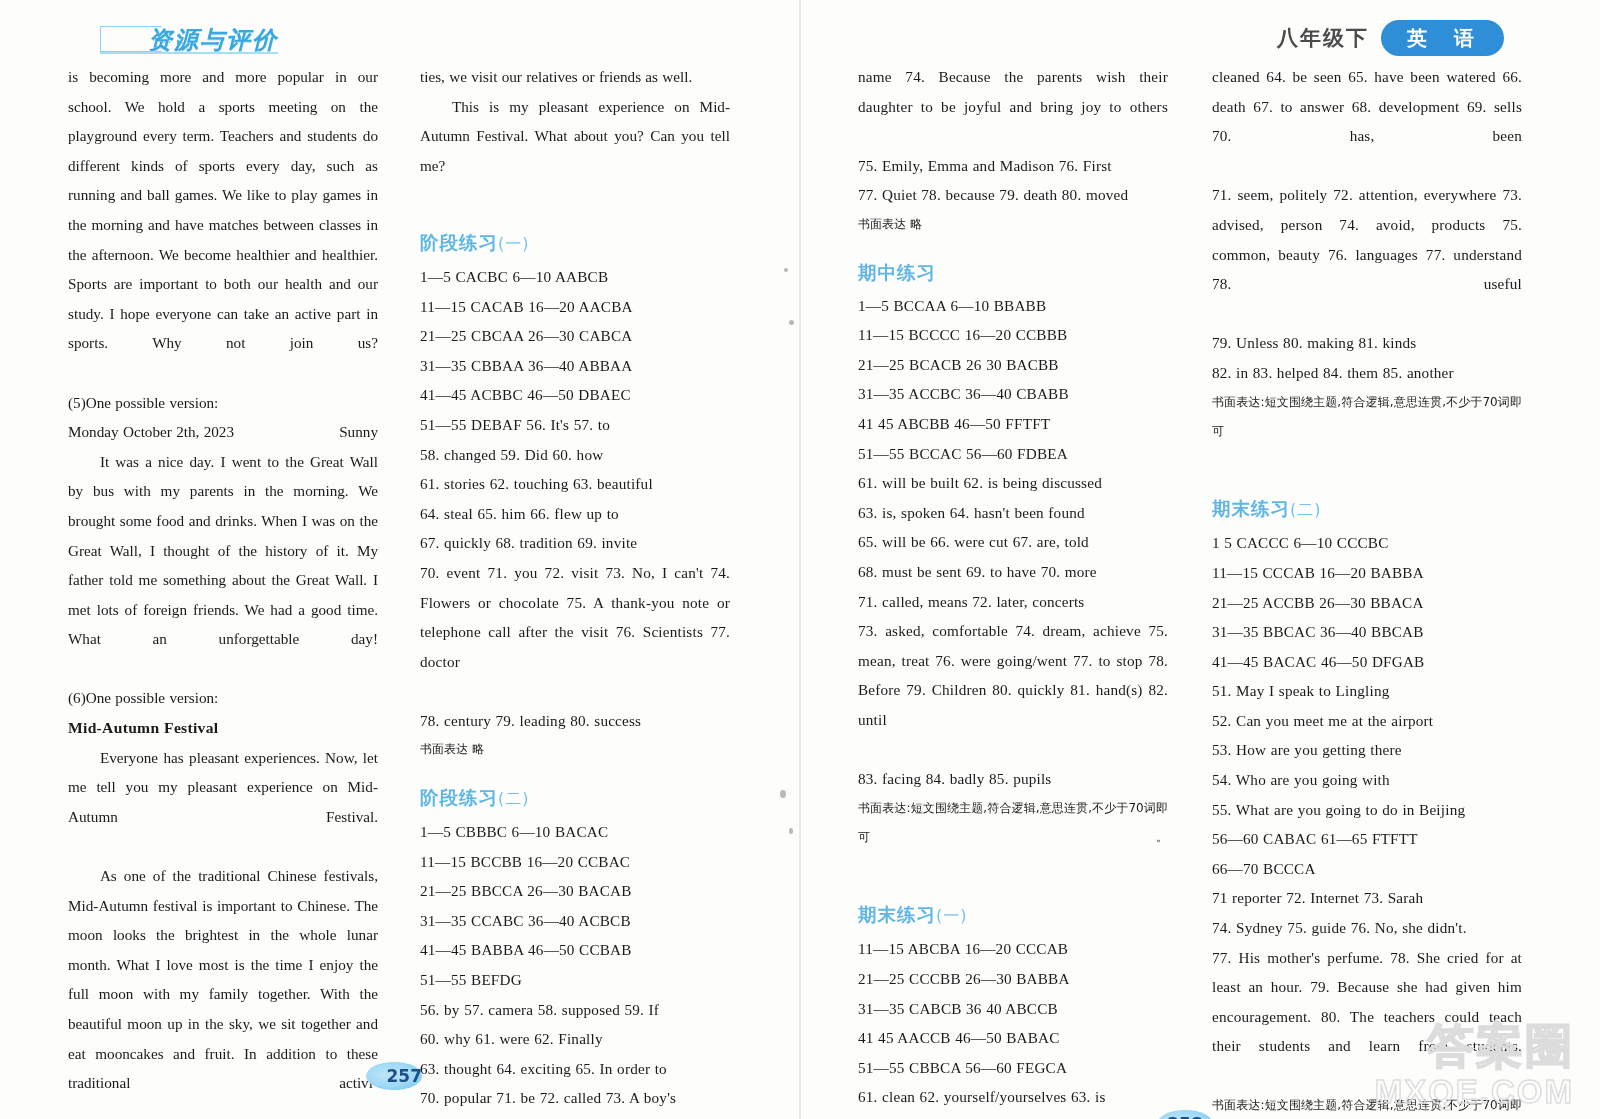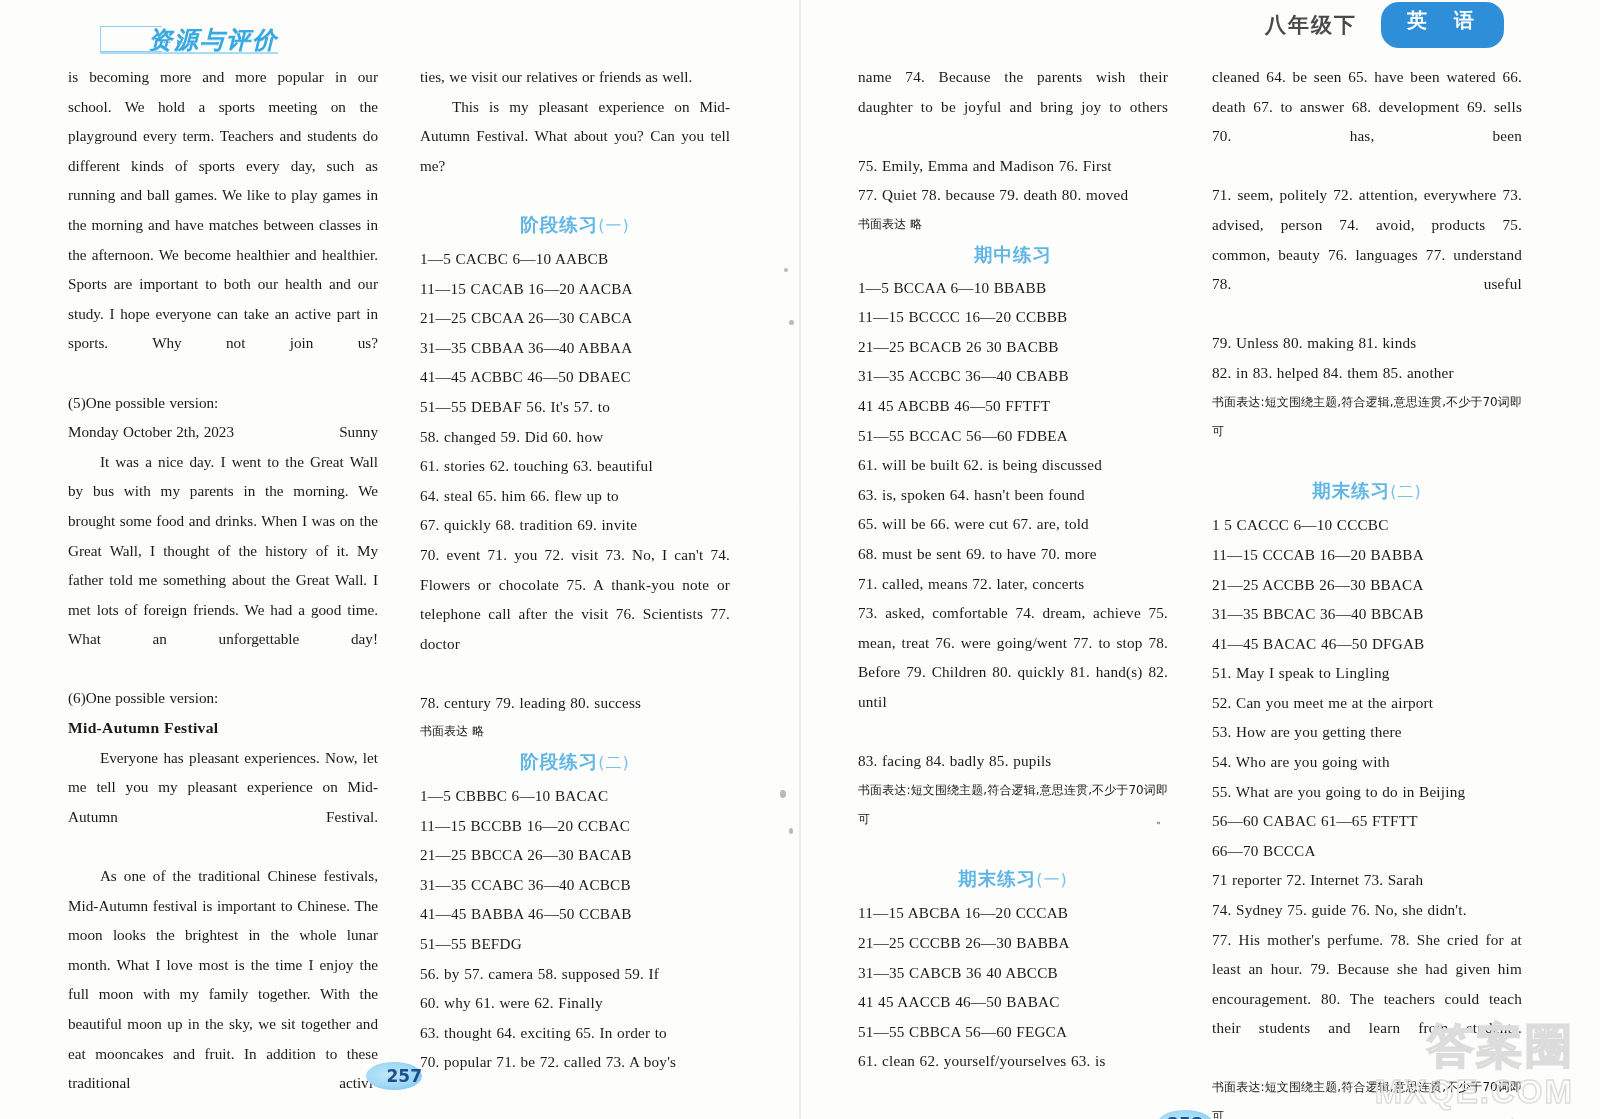--- a/index.html
+++ b/index.html
@@ -74,41 +74,41 @@
     font-weight: bold;
     font-style: italic;
     color: #38a8e0;
     letter-spacing: 2px;
     text-shadow: 0 1px 0 #bde6f8;
   }
 
   .header-right {
     position: absolute;
     right: 96px;
-    top: 2px;
+    top: 20px;
     display: flex;
     align-items: center;
-    gap: 24px;
+    gap: 12px;
     text-align: right;
   }
   .grade-label {
     font-family: "DejaVu Sans", sans-serif;
     font-size: 21px;
     font-weight: bold;
     color: #4a4a4a;
     letter-spacing: 2px;
   }
   .subject-pill {
     background: #2e8fd8;
     color: #ffffff;
     font-family: "DejaVu Sans", sans-serif;
     font-size: 20px;
     font-weight: bold;
     letter-spacing: 10px;
-    padding: 5px 20px 14px 26px;
+    padding: 5px 20px 4px 26px;
     border-radius: 18px;
   }
 
   
   .col {
     position: absolute;
     top: 62px;
     width: 310px;
     font-size: 15.2px;
     line-height: 29.6px;
@@ -141,27 +141,26 @@
   }
 
   .dateline {
     display: flex;
     justify-content: space-between;
     align-items: flex-end;
   }
 
   
   .sec-head {
-    text-align: center;
     color: #5fb6e4;
     font-family: "DejaVu Sans", sans-serif;
     font-size: 18.5px;
     font-weight: bold;
     letter-spacing: 1px;
-    margin: 0 0 3px 0;
+    margin: 18px 0 3px 0;
     line-height: 30px;
   }
   .sec-head .paren {
     font-weight: normal;
     font-size: 16px;
     color: #77c3e8;
   }
 
   .cjk {
     font-family: "DejaVu Sans", sans-serif;

